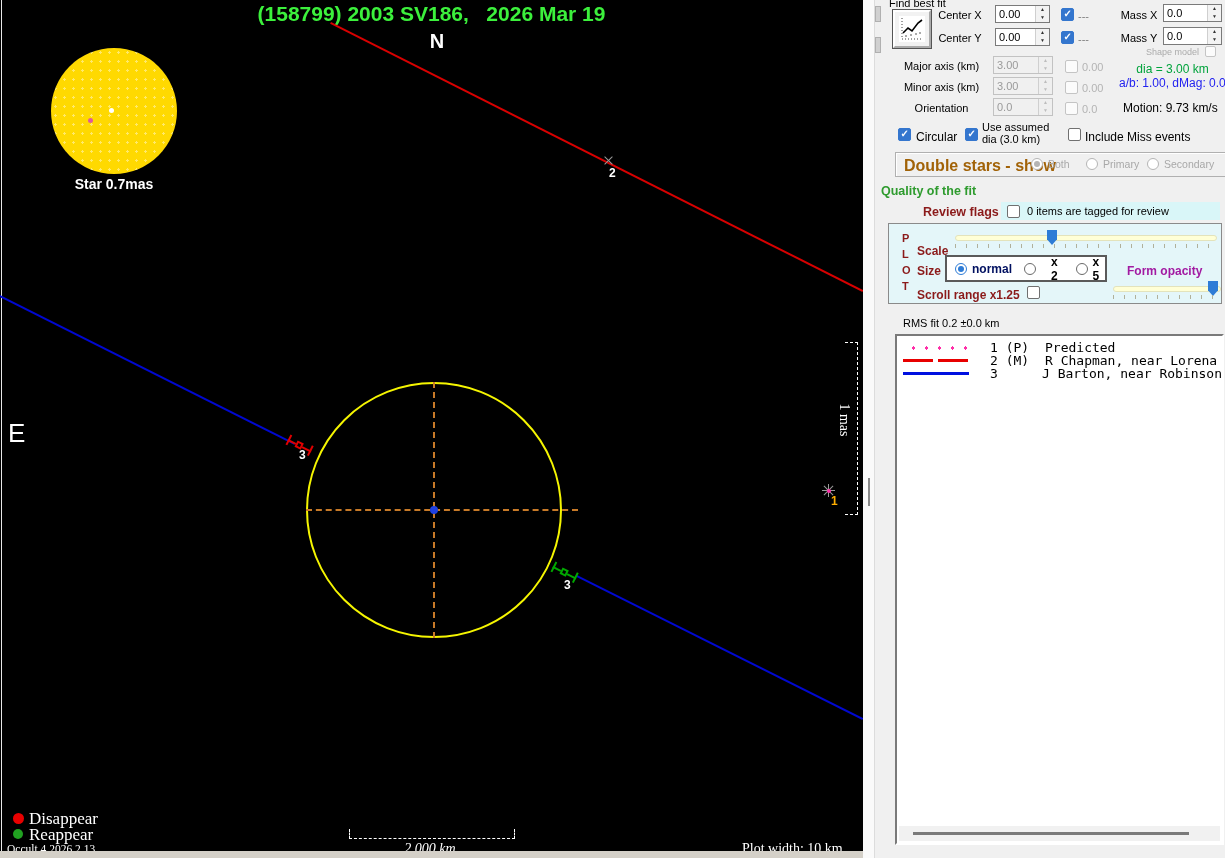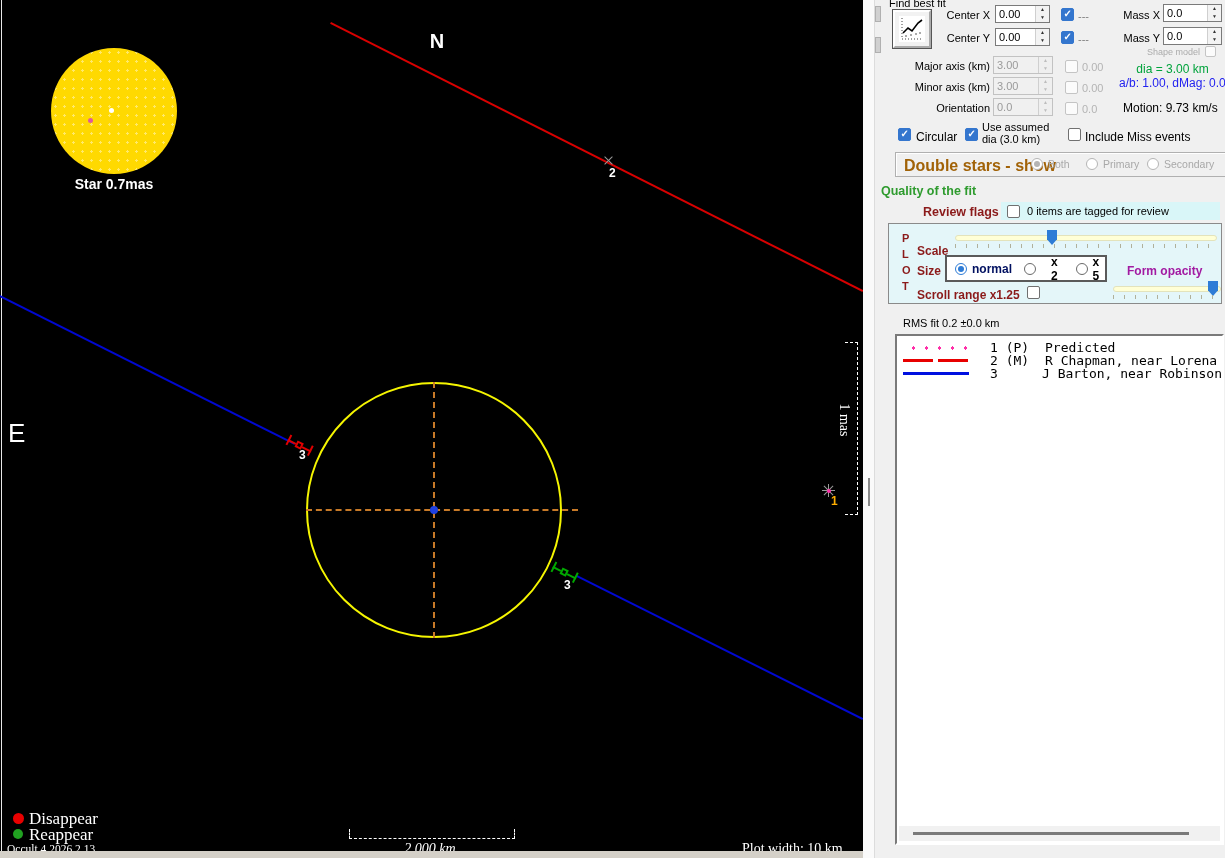--- a/index.html
+++ b/index.html
@@ -63,21 +63,21 @@
             border-left:1px dashed #fff;border-right:1px dashed #fff;border-bottom:1px dashed #fff;}
   .scalebar-label{position:absolute;left:380px;top:841px;width:100px;text-align:center;color:#fff;
                   font-family:"Liberation Serif",serif;font-style:italic;font-size:14px;}
   .plotwidth{position:absolute;left:742px;top:841px;color:#fff;font-family:"Liberation Serif",serif;font-size:14px;}
   
   .vsplit{position:absolute;left:863px;top:0;width:12px;height:858px;background:#fafafa;border-right:1px solid #dcdcdc;box-sizing:border-box;}
   .vthumb{position:absolute;left:5px;top:478px;width:2px;height:28px;background:#8a8a8a;}
   
   .panel{position:absolute;left:875px;top:0;width:350px;height:858px;background:#f0f0f0;font-size:11px;color:#000;}
   .lbl{position:absolute;white-space:nowrap;}
-  .r{text-align:right;}
+  .r{text-align:center;}
   .tbox{position:absolute;background:#fff;border:1px solid #7a7a7a;box-sizing:border-box;height:18px;
         display:flex;align-items:center;font-size:11px;}
   .tbox .val{flex:1;padding-left:3px;white-space:nowrap;overflow:hidden;}
   .spin{width:13px;height:100%;display:flex;flex-direction:column;border-left:1px solid #cfcfcf;flex:none;}
   .spin span{flex:1;font-size:5px;line-height:7px;text-align:center;color:#333;background:#f3f3f3;}
   .spin .up::before{content:"▲";} .spin .down::before{content:"▼";}
   .tbox.dis{background:#f0f0f0;border-color:#c2c2c2;color:#9a9a9a;}
   .tbox.dis .spin span{color:#bdbdbd;background:#efefef;}
   .cb{position:absolute;width:13px;height:13px;box-sizing:border-box;border:1px solid #707070;
       background:#fff;border-radius:2px;}
@@ -139,20 +139,21 @@
   .hthumb{position:absolute;left:14px;top:6px;width:276px;height:3px;background:#7a7a7a;}
   .nub{position:absolute;left:0;width:4px;height:14px;background:#d0d0d0;border:1px solid #b0b0b0;}
 </style>
 </head>
 <body>
 
 <div class="window">
 
   <div class="plot">
     <div class="plot-left-edge"></div>
+    <div class="title">(158799) 2003 SV186,   2026 Mar 19</div>
     <div class="north">N</div>
     <div class="east">E</div>
 
     <div class="star"></div>
     <div class="star-dot-white"></div>
     <div class="star-dot-pink"></div>
     <div class="star-label">Star 0.7mas</div>
 
     <div class="line chord-red"></div>
     <div class="line chord-blue-a"></div>

